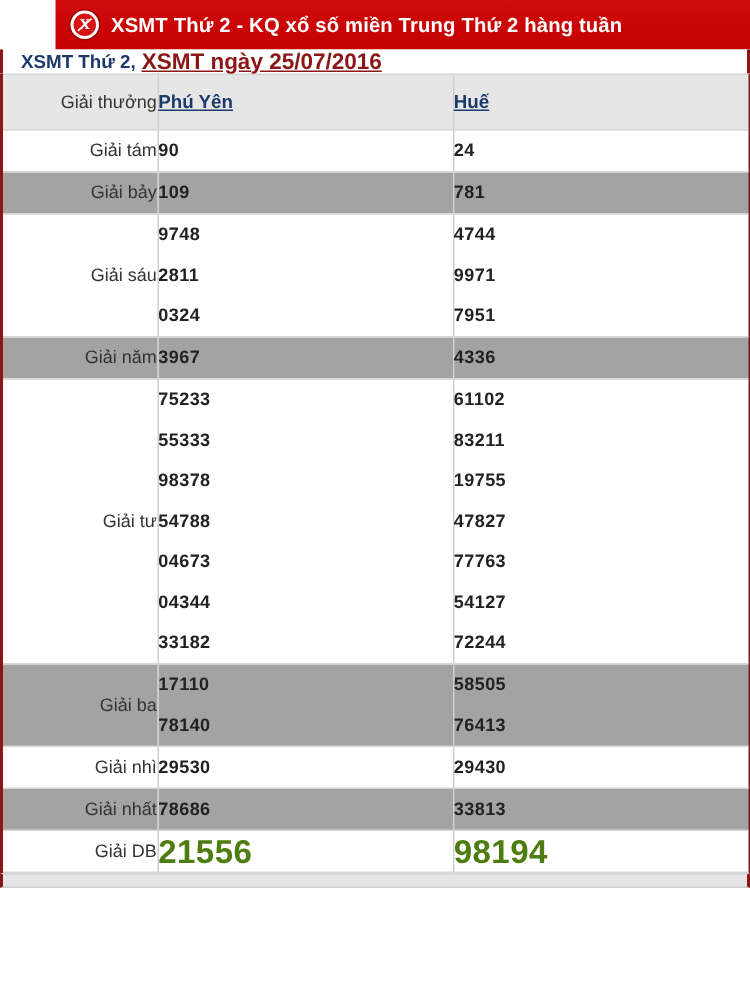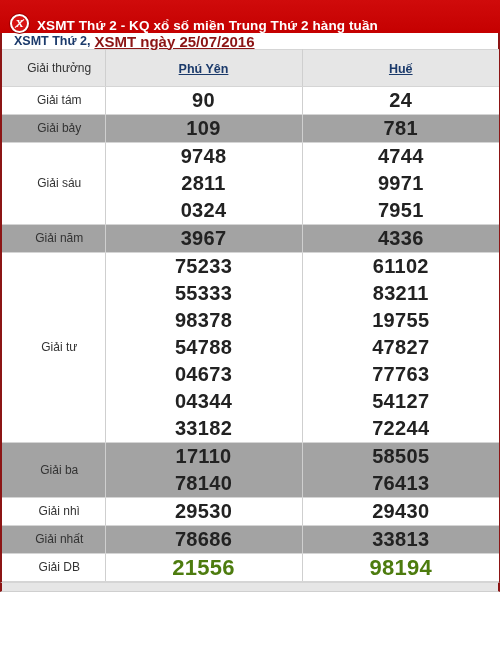--- a/index.html
+++ b/index.html
@@ -21,23 +21,24 @@
     background: #ffffff;
     position: relative;
   }
 
   
   .titlebar {
     height: 33px;
     background: #cc0000;
     background: linear-gradient(to bottom, #d00b0b 0%, #c50000 100%);
     display: flex;
-    align-items: flex-end;
+    align-items: center;
     padding: 0 0 0 10px;
     box-sizing: border-box;
+    margin-left: 37px;
   }
   .logo-icon {
     width: 19px;
     height: 19px;
     border-radius: 50%;
     background: #d81212;
     border: 2px solid #ffffff;
     box-sizing: border-box;
     display: flex;
     align-items: center;
@@ -99,28 +100,28 @@
   table.kq th, table.kq td {
     border-top: 1px solid #d5d5d5;
     border-bottom: 1px solid #d5d5d5;
     padding: 0;
     vertical-align: middle;
   }
   table.kq td.prize-col,
   table.kq th.prize-col {
     border-right: 1px solid #cfcfcf;
     padding-left: 12px;
-    text-align: center;
+    text-align: right;
     font-size: 12px;
     color: #333333;
     font-weight: normal;
   }
   table.kq td.num-col,
   table.kq th.num-col {
-    text-align: center;
+    text-align: left;
     border-right: 1px solid #cfcfcf;
   }
   table.kq td.num-col:last-child,
   table.kq th.num-col:last-child { border-right: none; }
 
   thead tr.head-row th {
     background: #e6e6e6;
     height: 36px;
     border-top: 1px solid #d5d5d5;
     border-bottom: 1px solid #d5d5d5;
@@ -130,21 +131,21 @@
     font-size: 12.5px;
     font-weight: bold;
     text-decoration: underline;
     cursor: pointer;
   }
 
   tbody tr.shade td { background: #a3a3a3; }
   tbody tr.plain td { background: #ffffff; }
 
   .num {
-    font-size: 20px;
+    font-size: 12px;
     font-weight: bold;
     color: #222222;
     line-height: 27px;
     letter-spacing: 0.3px;
   }
   .num.db {
     color: #4d7c0f;
     font-size: 22px;
   }
   .numstack { display: block; }

